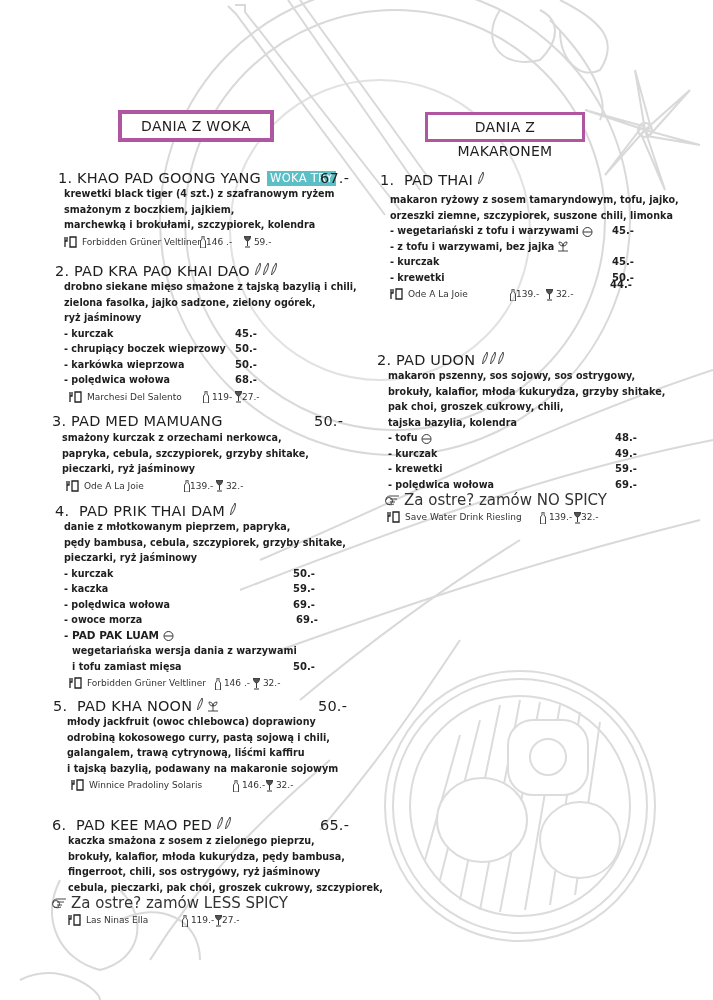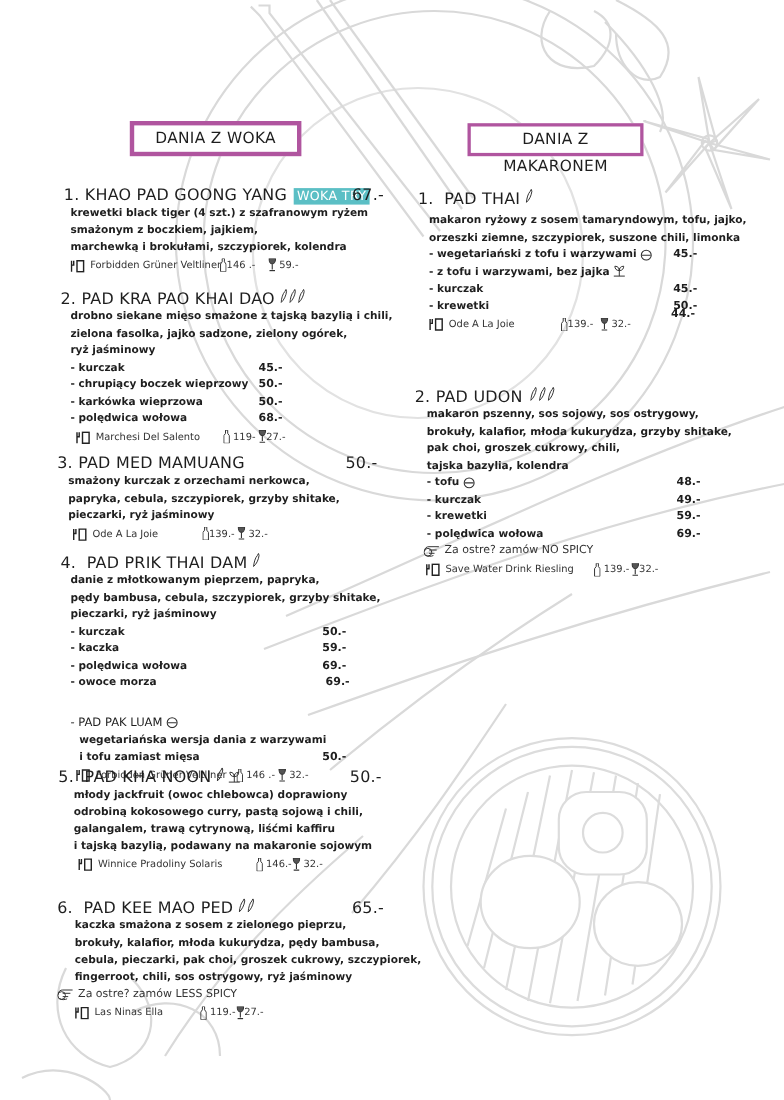--- a/index.html
+++ b/index.html
@@ -16,21 +16,21 @@
   }
   .dish { position:absolute; }
   .dish-head { display:flex; align-items:center; font-size:14.5px; letter-spacing:0.2px; white-space:nowrap; }
   .dish-head .price { position:absolute; }
   .desc { font-size:9.6px; font-weight:bold; line-height:15.5px; padding-left:9px; white-space:nowrap; }
   .var { position:relative; font-size:9.6px; font-weight:bold; line-height:15.5px; padding-left:9px; white-space:nowrap; }
   .var .vp { position:absolute; font-weight:bold; font-size:10px; }
   .wine { display:flex; align-items:center; font-size:9px; color:#333; line-height:16px; padding-left:12px; white-space:nowrap; margin-top:1px; }
   .wine .wname { margin-left:4px; }
   .wine .wbottle { position:absolute; }
-  .spicy-note { font-size:10px; color:#333; line-height:16px; white-space:nowrap; display:flex; align-items:center; }
+  .spicy-note { font-size:15px; color:#333; line-height:16px; white-space:nowrap; display:flex; align-items:center; }
   .badge { background:#5bbfc5; color:#fff; font-size:11.5px; padding:0 3px; margin-left:6px; line-height:15px; letter-spacing:0.3px; }
   .chili { display:inline-block; width:7px; height:13px; margin-left:1px; }
   .ico { display:inline-block; vertical-align:middle; }
 </style>
 </head>
 <body>
 
 <svg class="bg" viewBox="0 0 713 1000" fill="none" stroke="#d9d9d9" stroke-width="2">
 
   <circle cx="395" cy="220" r="235"></circle>
@@ -177,21 +177,21 @@
   </div>
   <div class="desc">
     <div>danie z młotkowanym pieprzem, papryka,</div>
     <div>pędy bambusa, cebula, szczypiorek, grzyby shitake,</div>
     <div>pieczarki,  ryż jaśminowy</div>
   </div>
   <div class="var"><span>- kurczak</span><span class="vp" style="left:238px;">50.-</span></div>
   <div class="var"><span>- kaczka</span><span class="vp" style="left:238px;">59.-</span></div>
   <div class="var"><span>- polędwica wołowa</span><span class="vp" style="left:238px;">69.-</span></div>
   <div class="var"><span>- owoce morza</span><span class="vp" style="left:241px;">69.-</span></div>
-  <div class="var" style="font-weight:normal; font-size:10.5px;margin-top:21px;"><span>- PAD PAK LUAM</span>
+  <div class="var" style="font-weight:bold; font-size:10.5px;"><span>- PAD PAK LUAM</span>
     <svg class="ico" width="11" height="11" viewBox="0 0 11 11">
         <ellipse cx="5.5" cy="6" rx="4.5" ry="4.5" fill="none" stroke="#333"></ellipse>
         <path d="M1.5 6h8" stroke="#333"></path>
       </svg>
   </div>
   <div class="var" style="padding-left:17px;"><span>wegetariańska wersja dania z warzywami</span></div>
   <div class="var" style="padding-left:17px;"><span>i tofu zamiast mięsa</span><span class="vp" style="left:238px;">50.-</span></div>
   <div class="wine" style="position:relative; padding-left:14px;">
     <svg class="ico" width="14" height="12" viewBox="0 0 14 12">
         <path d="M1 1v10M3 1v4H1M6 1h6v10H6z" stroke="#222" stroke-width="1.3" fill="none"></path>
@@ -243,22 +243,22 @@
     <span style="margin-left:4px;"><svg class="chili" viewBox="0 0 7 13">
           <path d="M5 0L4 2C2 4 1 8 0.5 12C3 10 5 6 5.5 2z" fill="none" stroke="#333" stroke-width="0.9"></path>
         </svg><svg class="chili" viewBox="0 0 7 13">
           <path d="M5 0L4 2C2 4 1 8 0.5 12C3 10 5 6 5.5 2z" fill="none" stroke="#333" stroke-width="0.9"></path>
         </svg></span>
     <span class="price" style="left:268px;">65.-</span>
   </div>
   <div class="desc" style="padding-left:16px;">
     <div>kaczka smażona z sosem z zielonego pieprzu,</div>
     <div>brokuły, kalafior, młoda kukurydza, pędy bambusa,</div>
+    <div>fingerroot, chili, sos ostrygowy, ryż jaśminowy</div>
     <div>cebula, pieczarki, pak choi, groszek cukrowy, szczypiorek,</div>
-    <div>fingerroot, chili, sos ostrygowy, ryż jaśminowy</div>
   </div>
   <div class="spicy-note" style="padding-left:0px;">
     <svg class="ico" width="15" height="11" viewBox="0 0 15 11">
         <path d="M1 5C1 2 3 1 5 1H14M5 4H12M5 7H10M2 9C4 10 7 10 9 9" fill="none" stroke="#333" stroke-width="0.9"></path>
         <circle cx="4" cy="6" r="3.5" fill="none" stroke="#333" stroke-width="0.9"></circle>
       </svg>
     <span style="margin-left:4px;">Za ostre? zamów LESS SPICY</span>
   </div>
   <div class="wine" style="position:relative; padding-left:16px;">
     <svg class="ico" width="14" height="12" viewBox="0 0 14 12">

